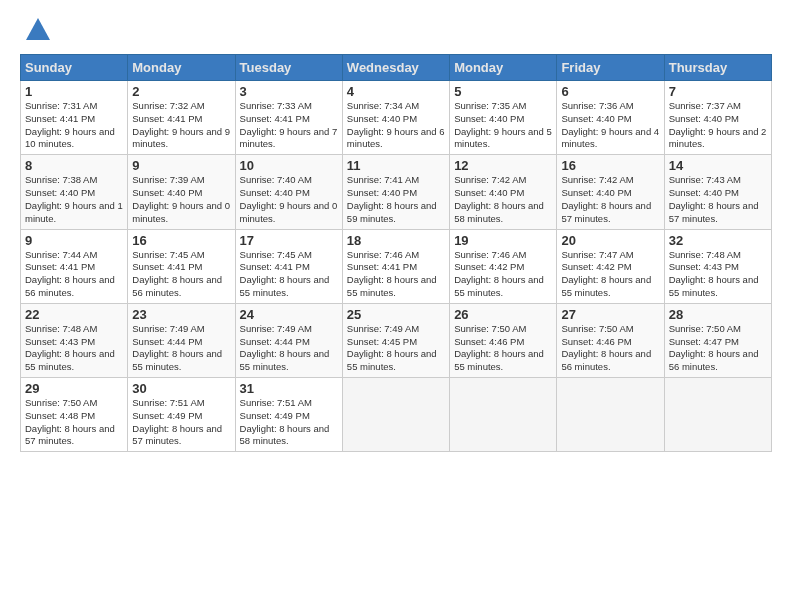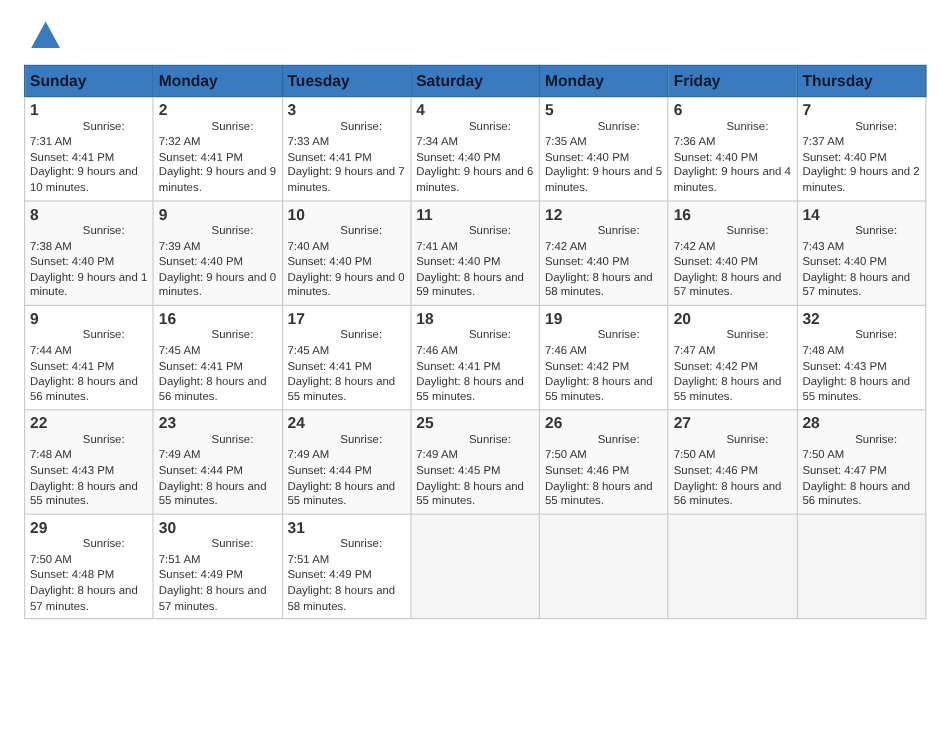--- a/index.html
+++ b/index.html
@@ -56,21 +56,21 @@
     .location {
       font-size: 15px;
       color: #555;
     }
     .calendar {
       width: 100%;
       border-collapse: collapse;
     }
     .calendar th {
       background-color: #3a7abf;
-      color: #0f172a;
+      color: #e5e5e5;
       font-size: 13px;
       font-weight: bold;
       padding: 5px 4px;
       text-align: left;
       border: 1px solid #2d6aa0;
       margin-left: 16px;
     }
     .calendar td {
       border: 1px solid #ccc;
       vertical-align: top;
@@ -90,21 +90,20 @@
     .day-number {
       font-size: 13px;
       font-weight: bold;
       display: block;
       margin-bottom: 1px;
     }
     .day-info {
       font-size: 9.5px;
       line-height: 1.35;
       color: #333;
-      margin-left: 44px;
     }
   </style>
 </head>
 <body>
 
 <div class="page">
   <div class="header-row">
     <div class="logo">
       <div class="logo-text">
         <span class="logo-general"></span>
@@ -119,21 +118,21 @@
       <div class="location"></div>
     </div>
   </div>
 
   <table class="calendar">
     <thead>
       <tr id="header-row">
           <th>Sunday</th>
           <th>Monday</th>
           <th>Tuesday</th>
-          <th>Saturday</th>
+          <th>Wednesday</th>
           <th>Monday</th>
           <th>Friday</th>
           <th>Thursday</th>
         </tr>
     </thead>
     <tbody id="calendar-body">
         <tr>
           <td>
         <span class="day-number">1</span>
         <span class="day-info">Sunrise: 7:31 AM<br>Sunset: 4:41 PM<br>Daylight: 9 hours and 10 minutes.</span>

